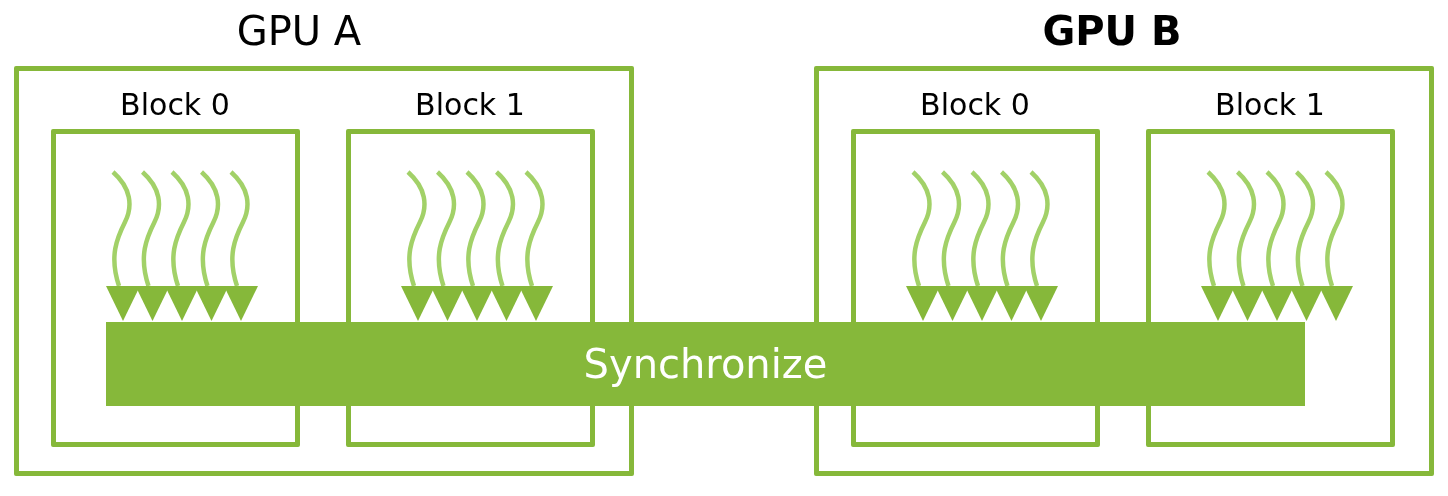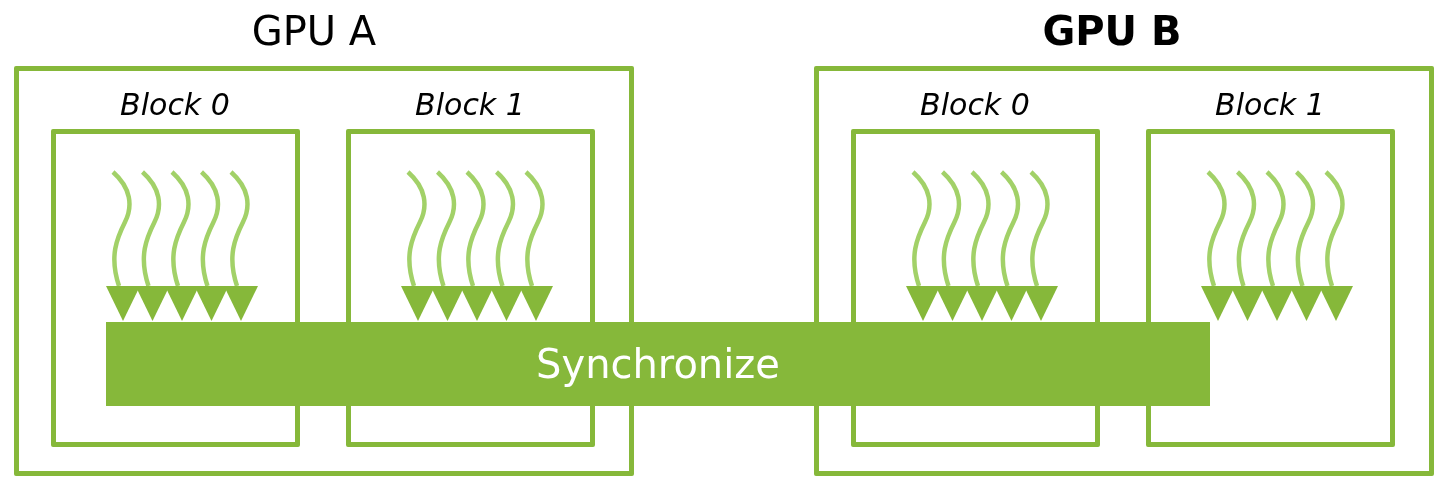--- a/index.html
+++ b/index.html
@@ -1,28 +1,28 @@
 <!DOCTYPE html>
 <html><head>
 <meta charset="utf-8">
 <style>
   html,body{margin:0;padding:0;background:#ffffff;}
   body{width:1448px;height:496px;position:relative;overflow:hidden;font-family:"DejaVu Sans","Liberation Sans",sans-serif;}
   .gpu{position:absolute;border:5px solid #86b83a;box-sizing:border-box;border-radius:2px;}
   .gpu-title{position:absolute;font-size:40px;color:#000;text-align:center;width:300px;top:8px;}
   .block{position:absolute;border:5px solid #86b83a;box-sizing:border-box;border-radius:2px;}
-  .block-label{position:absolute;font-size:30px;color:#000;text-align:center;width:246px;top:87px;font-style:italic;}
-  .sync{position:absolute;left:106px;top:322px;width:1104px;height:84px;background:#86b83a;display:flex;align-items:center;justify-content:center;}
+  .block-label{position:absolute;font-size:30px;color:#000;text-align:center;width:246px;top:87px;}
+  .sync{position:absolute;left:106px;top:322px;width:1199px;height:84px;background:#86b83a;display:flex;align-items:center;justify-content:center;}
   .sync span{color:#ffffff;font-size:40px;}
   svg.threads{position:absolute;overflow:visible;}
 </style>
 </head>
 <body>
 
-<div class="gpu-title" style="left:164px;text-align:center;">GPU A</div>
+<div class="gpu-title" style="left:149px;text-align:center;">GPU A</div>
 <div class="gpu-title" style="left:962px;font-weight:bold;">GPU B</div>
 
 <div class="gpu" style="left:14px;top:66px;width:620px;height:410px;"></div>
 <div class="gpu" style="left:814px;top:66px;width:620px;height:410px;"></div>
 
 <div class="block-label" style="left:52px;">Block 0</div>
 <div class="block-label" style="left:347px;">Block 1</div>
 <div class="block-label" style="left:852px;">Block 0</div>
 <div class="block-label" style="left:1147px;">Block 1</div>
 

